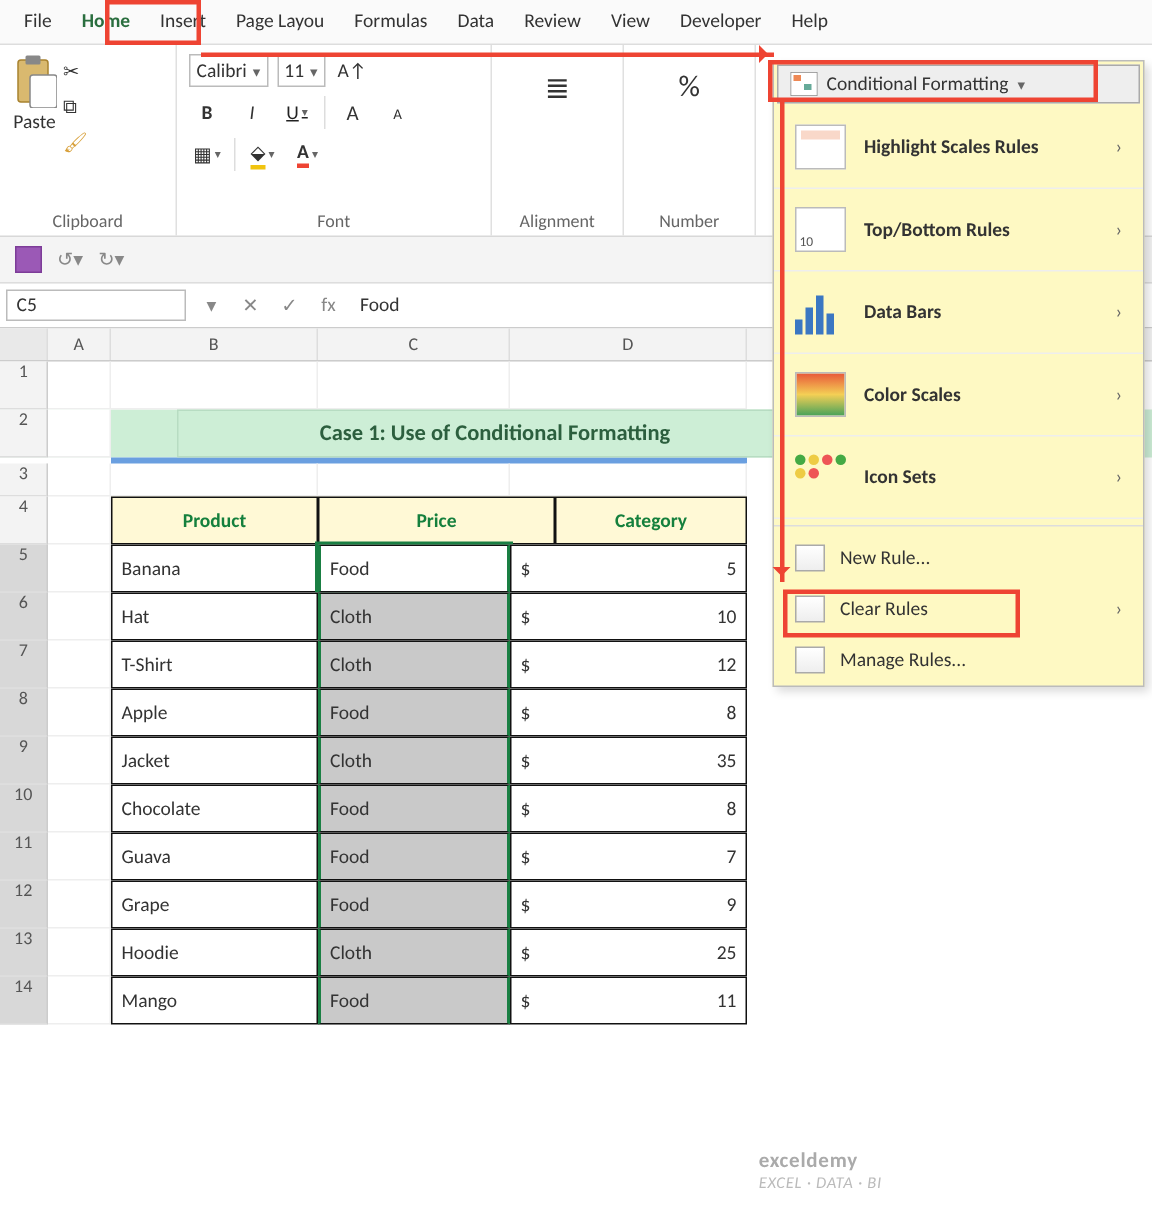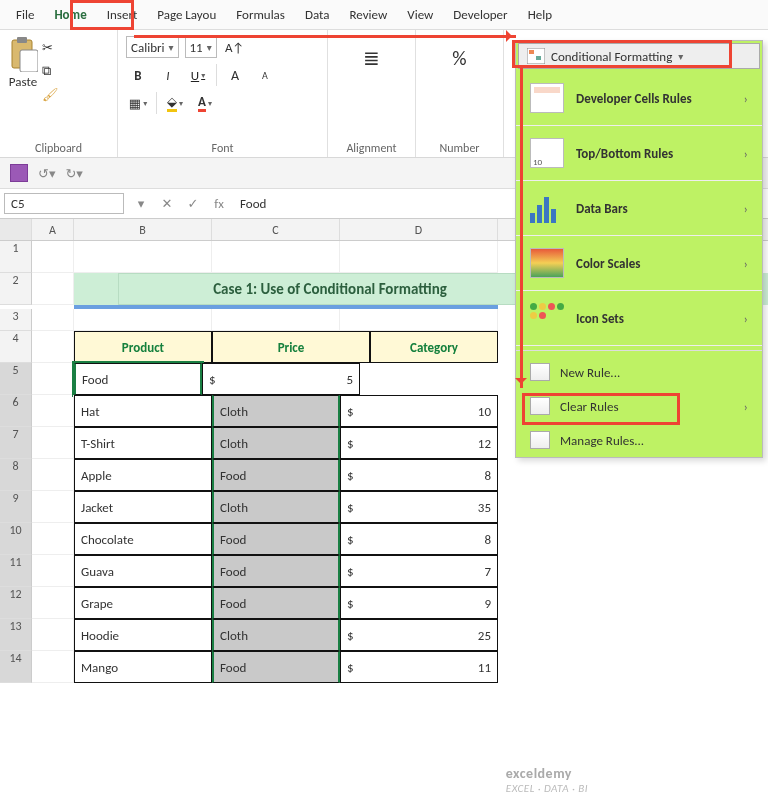--- a/index.html
+++ b/index.html
@@ -58,21 +58,21 @@
 
   .thead { background: #fff9d6; font-weight: 700; color: #15803d; justify-content: center; border: 1px solid #111 !important; }
   .tcell { border: 1px solid #111 !important; background: #fff; }
   .csel { background: #c9c9c9; border-left: 2px solid #1a7f43 !important; border-right: 2px solid #1a7f43 !important; }
   .price { justify-content: space-between; }
   .price .cur { margin-right: 4px; }
 
   .row.selhead .rowlabel { background: #d8d8d8; }
 
   
-  .cf-panel { position: absolute; top: 40px; left: 515px; width: 248px; background: #bef264; border: 1px solid #bbb; box-shadow: 3px 3px 6px rgba(0,0,0,.15); z-index: 10; }
+  .cf-panel { position: absolute; top: 40px; left: 515px; width: 248px; background: #fef9c3; border: 1px solid #bbb; box-shadow: 3px 3px 6px rgba(0,0,0,.15); z-index: 10; }
   .cf-trigger { display: flex; align-items: center; gap: 6px; padding: 4px 8px; background: #eee; border: 1px solid #aaa; margin: 2px; }
   .cf-item { display: flex; align-items: center; gap: 12px; padding: 12px 14px; border-bottom: 1px solid #eee; }
   .cf-item .thumb { width: 34px; height: 30px; position: relative; }
   .cf-item .txt { font-weight: 700; flex: 1; }
   .cf-item .chev { color: #666; }
   .cf-sub { display: flex; align-items: center; gap: 10px; padding: 8px 14px; }
   .cf-sub .ic { width: 20px; height: 18px; border: 1px solid #aaa; background: linear-gradient(#fff,#eee); }
 
   .cf-hl-trigger { position: absolute; top: 40px; left: 512px; width: 220px; height: 28px; border: 3px solid #e43; pointer-events: none; z-index: 20; }
   .cf-hl-newrule { position: absolute; top: 393px; left: 522px; width: 158px; height: 32px; border: 3px solid #e43; pointer-events: none; z-index: 20; }
@@ -232,20 +232,21 @@
     <div class="cell wA"></div>
     <div class="cell wB thead">Product</div>
     <div class="cell wD thead">Price</div>
     <div class="cell wC thead">Category</div>
   </div>
 
   <div id="data-rows">
       <div class="row selhead">
         <div class="rowlabel">5</div>
         <div class="cell wA"></div>
+        <div class="cell wB tcell">Banana</div>
         <div class="cell wC tcell csel" style="background: rgb(255, 255, 255); outline: rgb(26, 127, 67) solid 2px;">Food</div>
         <div class="cell wD tcell price">
           <span class="cur">$</span>
           <span>5</span>
         </div>
       </div>
       <div class="row selhead">
         <div class="rowlabel">6</div>
         <div class="cell wA"></div>
         <div class="cell wB tcell">Hat</div>
@@ -344,21 +345,21 @@
         <rect width="18" height="16" fill="#fff" stroke="#888"></rect>
         <rect x="2" y="2" width="5" height="4" fill="#e85"></rect>
         <rect x="9" y="8" width="5" height="4" fill="#6a9"></rect>
       </svg>
     <span>Conditional Formatting</span>
     <span style="font-size:10px;color:#666">▾</span>
   </div>
 
   <div class="cf-item">
     <div class="thumb th-hcr"></div>
-    <div class="txt">Developer Cells Rules</div>
+    <div class="txt">Highlight Scales Rules</div>
     <div class="chev">›</div>
   </div>
   <div class="cf-item">
     <div class="thumb th-tb"></div>
     <div class="txt">Top/Bottom Rules</div>
     <div class="chev">›</div>
   </div>
   <div class="cf-item">
     <div class="thumb th-db">
         <span style="height:10px"></span>

